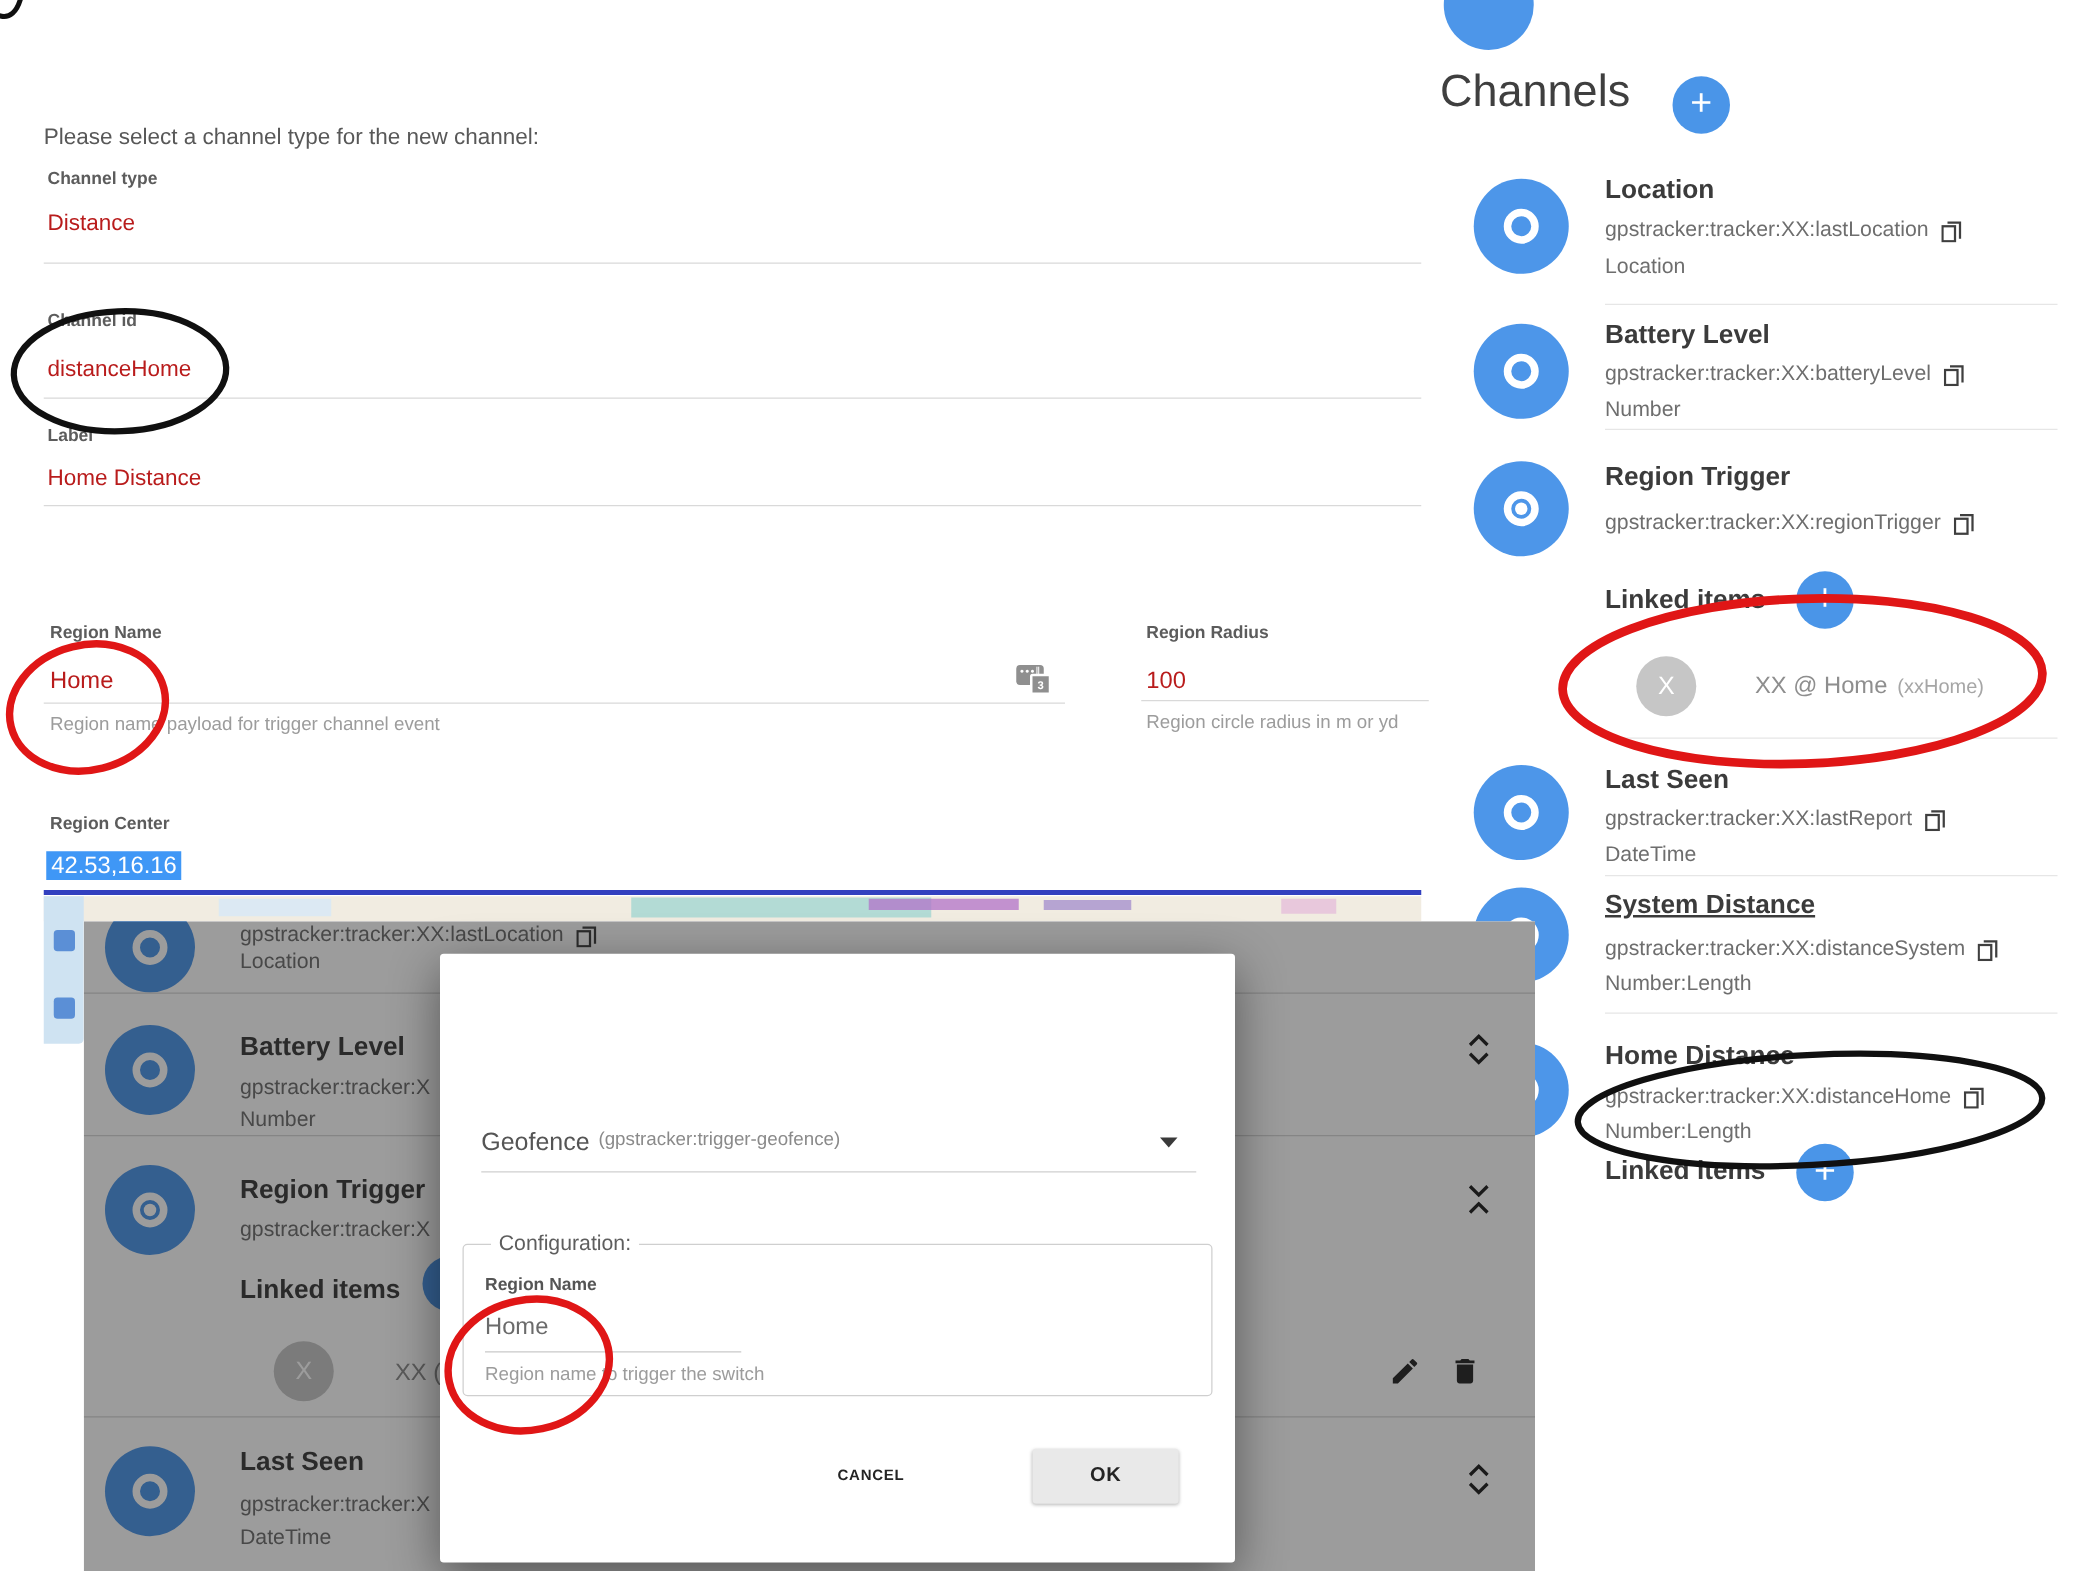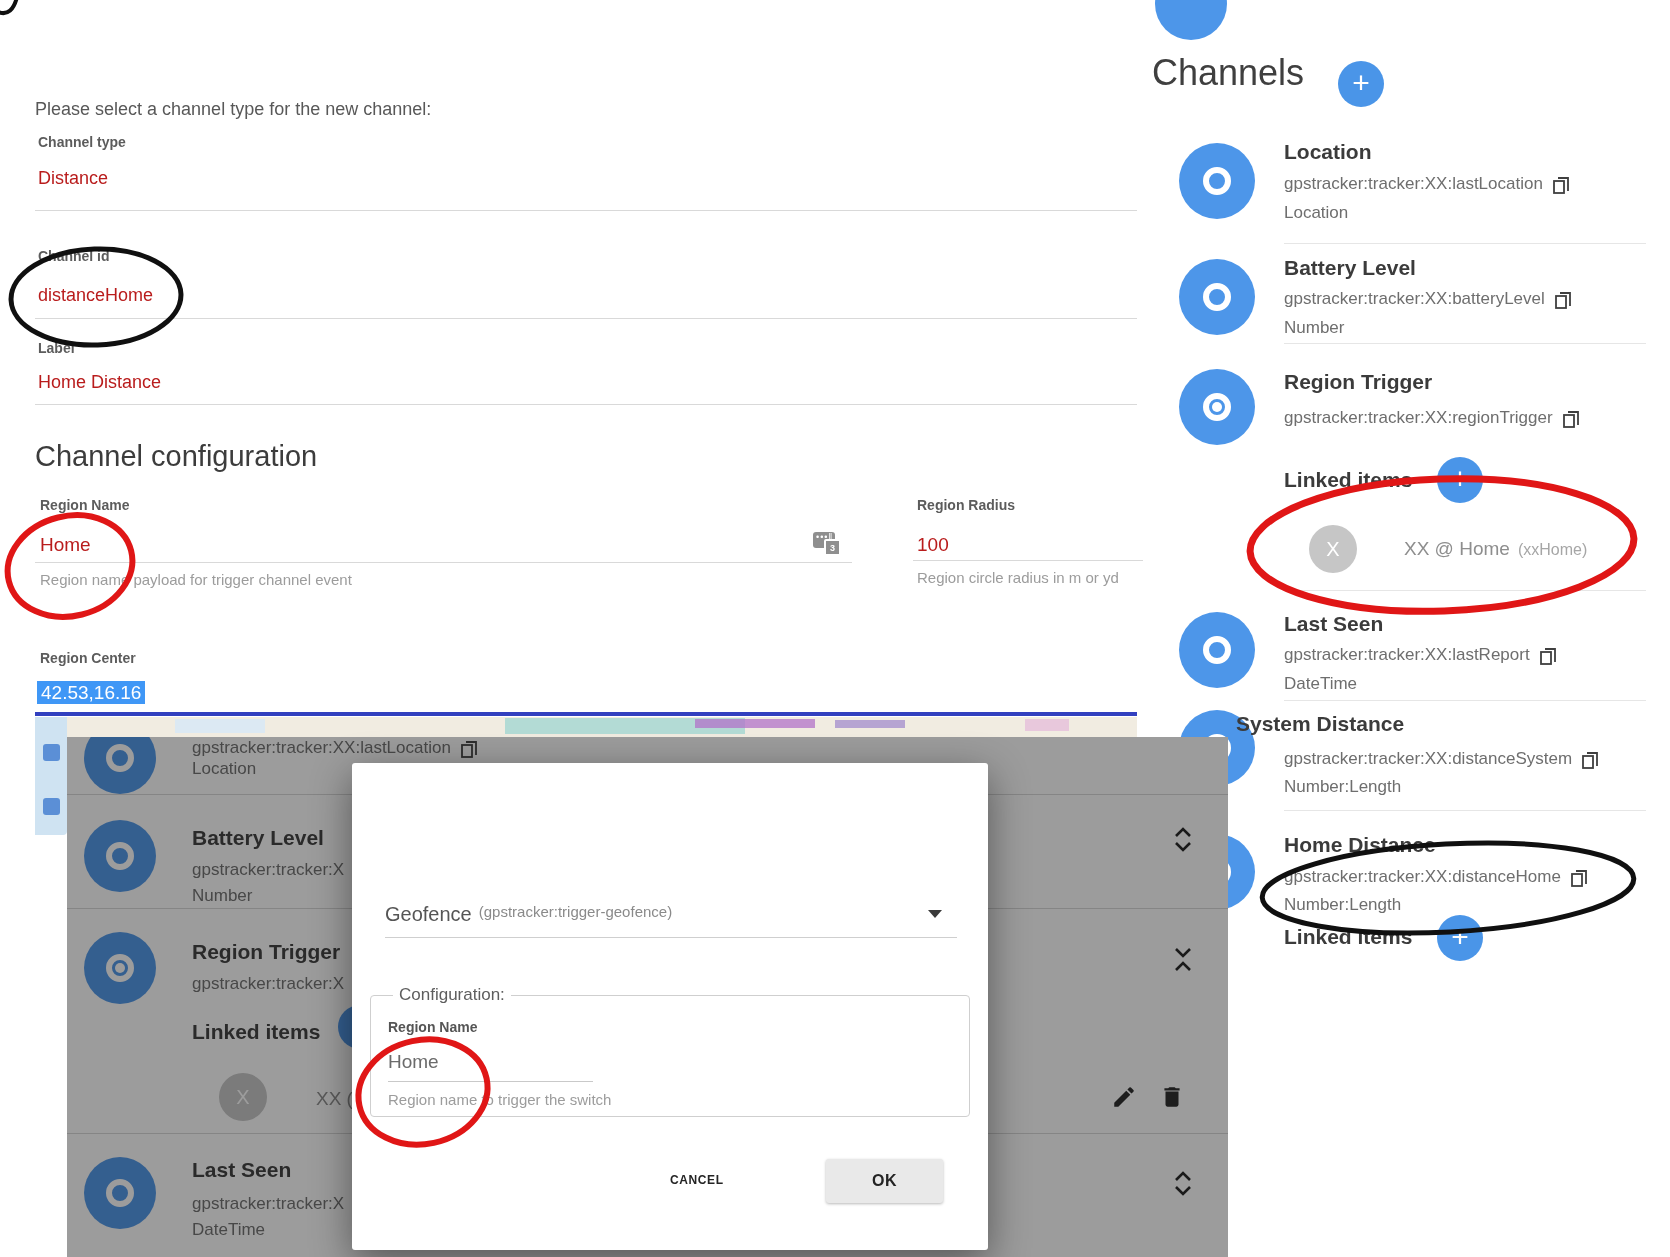--- a/index.html
+++ b/index.html
@@ -70,21 +70,20 @@
   <div class="abs uline" style="left:35px;top:210px;width:1102px;"></div>
 
   <div class="abs flabel" style="left:38px;top:248px;">Channel id</div>
   <div class="abs fvalue" style="left:38px;top:285px;">distanceHome</div>
   <div class="abs uline" style="left:35px;top:318px;width:1102px;"></div>
 
   <div class="abs flabel" style="left:38px;top:340px;text-align:right;">Label</div>
   <div class="abs fvalue" style="left:38px;top:372px;">Home Distance</div>
   <div class="abs uline" style="left:35px;top:404px;width:1102px;"></div>
 
-  <div class="abs section-title" style="left:35px;top:440px;">Channel configuration</div>
 
   <div class="abs flabel" style="left:40px;top:497px;">Region Name</div>
   <div class="abs fvalue" style="left:40px;top:534px;font-size:19px;">Home</div>
   <div class="abs kbd-icon" style="left:813px;top:532px;">
     <span class="dots">•••‖</span>
     <span class="badge">3</span>
   </div>
   <div class="abs uline" style="left:35px;top:562px;width:817px;"></div>
   <div class="abs fhint" style="left:40px;top:571px;">Region name payload for trigger channel event</div>
 
@@ -176,21 +175,21 @@
         <path d="M5 3h10v13" fill="none" stroke="#3f3f3f" stroke-width="1.8"></path>
         <rect x="1" y="6" width="10" height="12" fill="none" stroke="#3f3f3f" stroke-width="1.8"></rect>
       </svg>
   </div>
   <div class="abs typline" style="left:1284px;top:674px;">DateTime</div>
   <div class="abs divider" style="left:1284px;top:700px;width:362px;"></div>
 
   <div class="abs chan-circle" style="left:1179px;top:710px;width:76px;height:76px;">
       <span class="ring"></span>
     </div>
-  <div class="abs chan-heading" style="left:1236px;top:712px;">System Distance</div>
+  <div class="abs chan-heading" style="left:1284px;top:712px;text-decoration:underline;">System Distance</div>
   <div class="abs idline" style="left:1284px;top:749px;">
     <span>gpstracker:tracker:XX:distanceSystem</span>
     <svg class="icn" width="17" height="19" viewBox="0 0 17 19">
         <path d="M5 3h10v13" fill="none" stroke="#3f3f3f" stroke-width="1.8"></path>
         <rect x="1" y="6" width="10" height="12" fill="none" stroke="#3f3f3f" stroke-width="1.8"></rect>
       </svg>
   </div>
   <div class="abs typline" style="left:1284px;top:777px;">Number:Length</div>
   <div class="abs divider" style="left:1284px;top:810px;width:362px;"></div>
 

